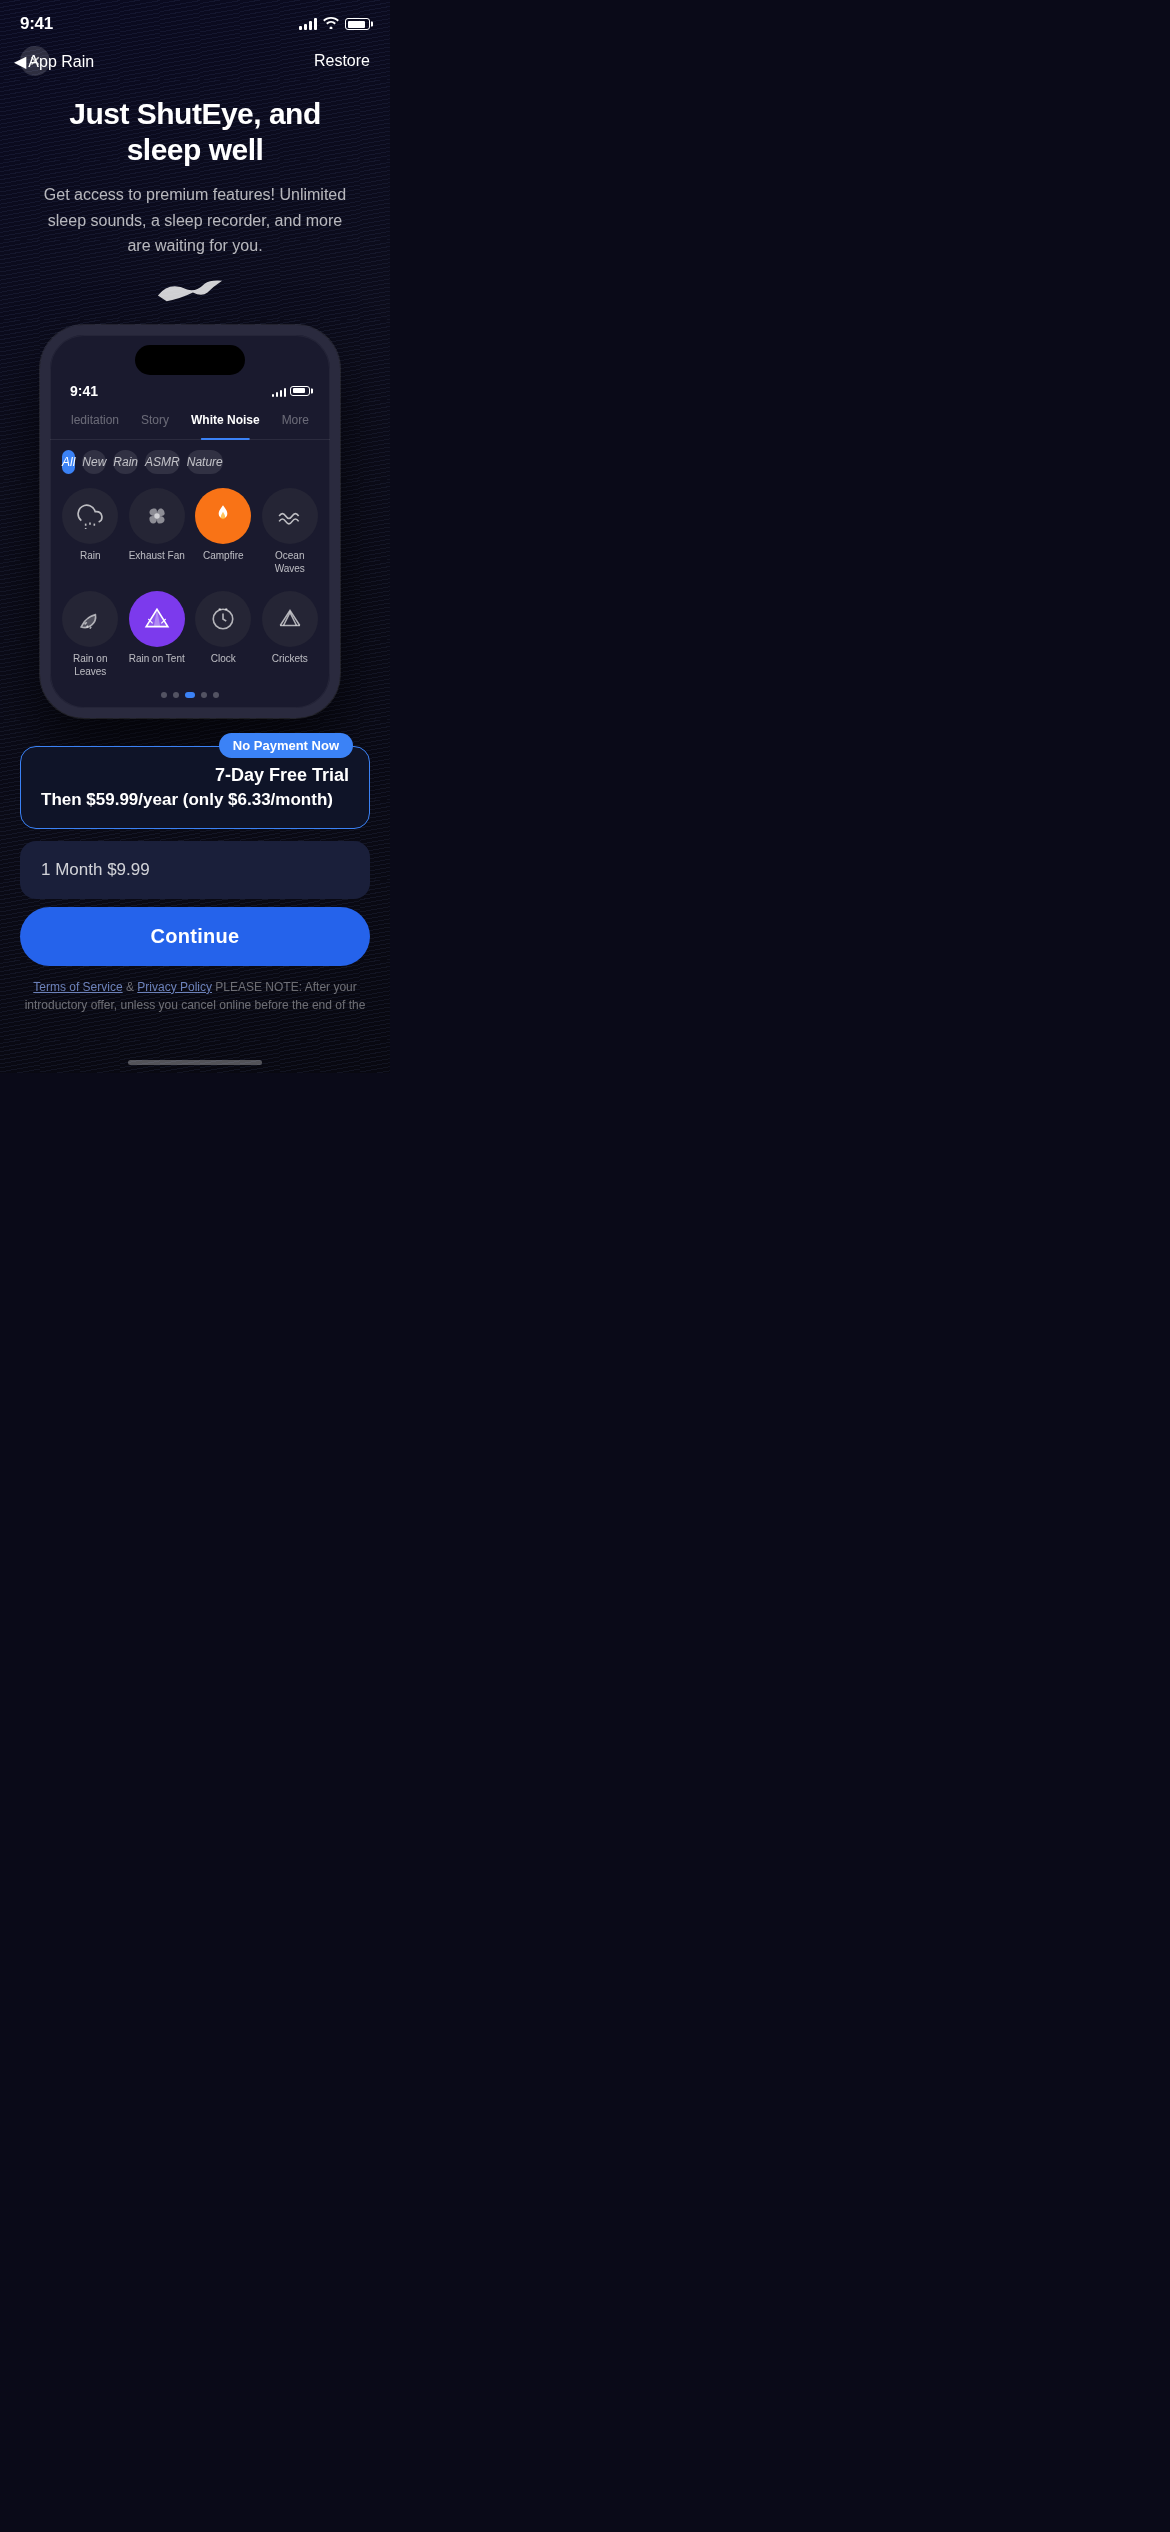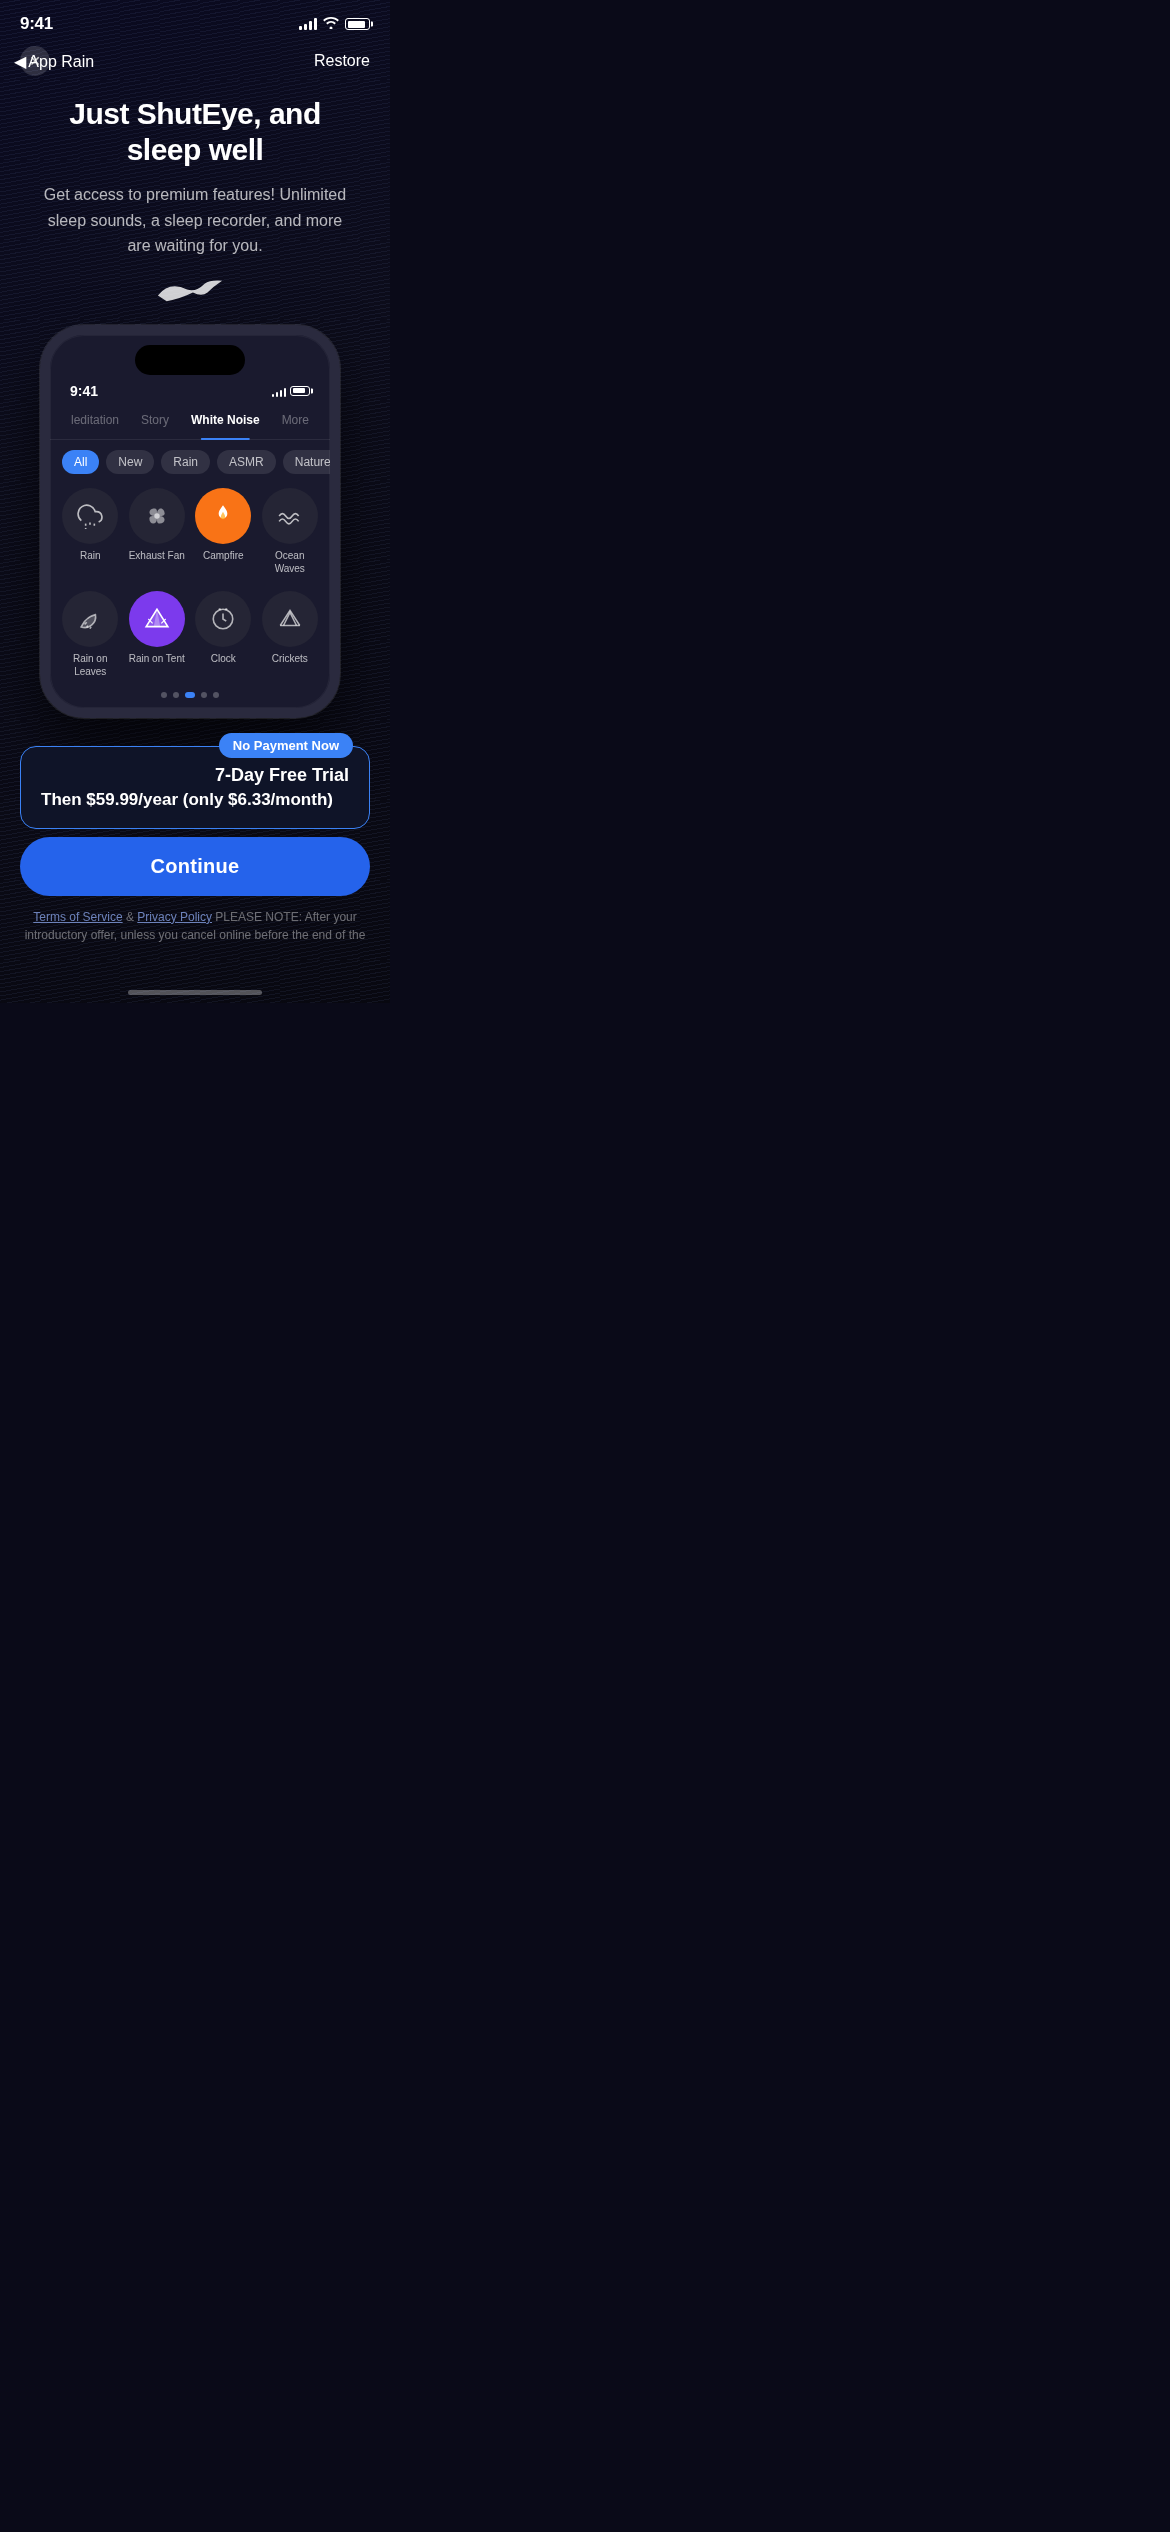--- a/index.html
+++ b/index.html
@@ -251,27 +251,28 @@
     }
 
     
     .filter-pills {
       display: flex;
       gap: 7px;
       padding: 10px 12px;
       overflow: hidden;
     }
     .pill {
-      padding: 5px 12px;
+      padding: 5px 0;
       border-radius: 20px;
       font-size: 12px;
       font-weight: 500;
       background: rgba(255,255,255,0.1);
       color: rgba(255,255,255,0.7);
       white-space: nowrap;
+      font-style: italic;
     }
     .pill.active {
       background: #3b82f6;
       color: #fff;
     }
 
     
     .sound-grid {
       display: grid;
       grid-template-columns: repeat(4, 1fr);
@@ -606,20 +607,23 @@
   </div>
 
   <div class="pricing-section">
 
     <div class="plan-card selected">
       <span class="no-payment-badge">No Payment Now</span>
       <div class="plan-title">7-Day Free Trial</div>
       <div class="plan-subtitle">Then $59.99/year (only $6.33/month)</div>
     </div>
 
+    <div class="plan-card">
+      <div class="plan-simple">1 Month $9.99</div>
+    </div>
   </div>
 
   <button class="continue-btn">Continue</button>
 
   <div class="footer-text">
     <span class="footer-link">Terms of Service</span>
     <span> &amp; </span>
     <span class="footer-link">Privacy Policy</span>
     <span> PLEASE NOTE: After your introductory offer, unless you cancel online before the end of the</span>
   </div>

